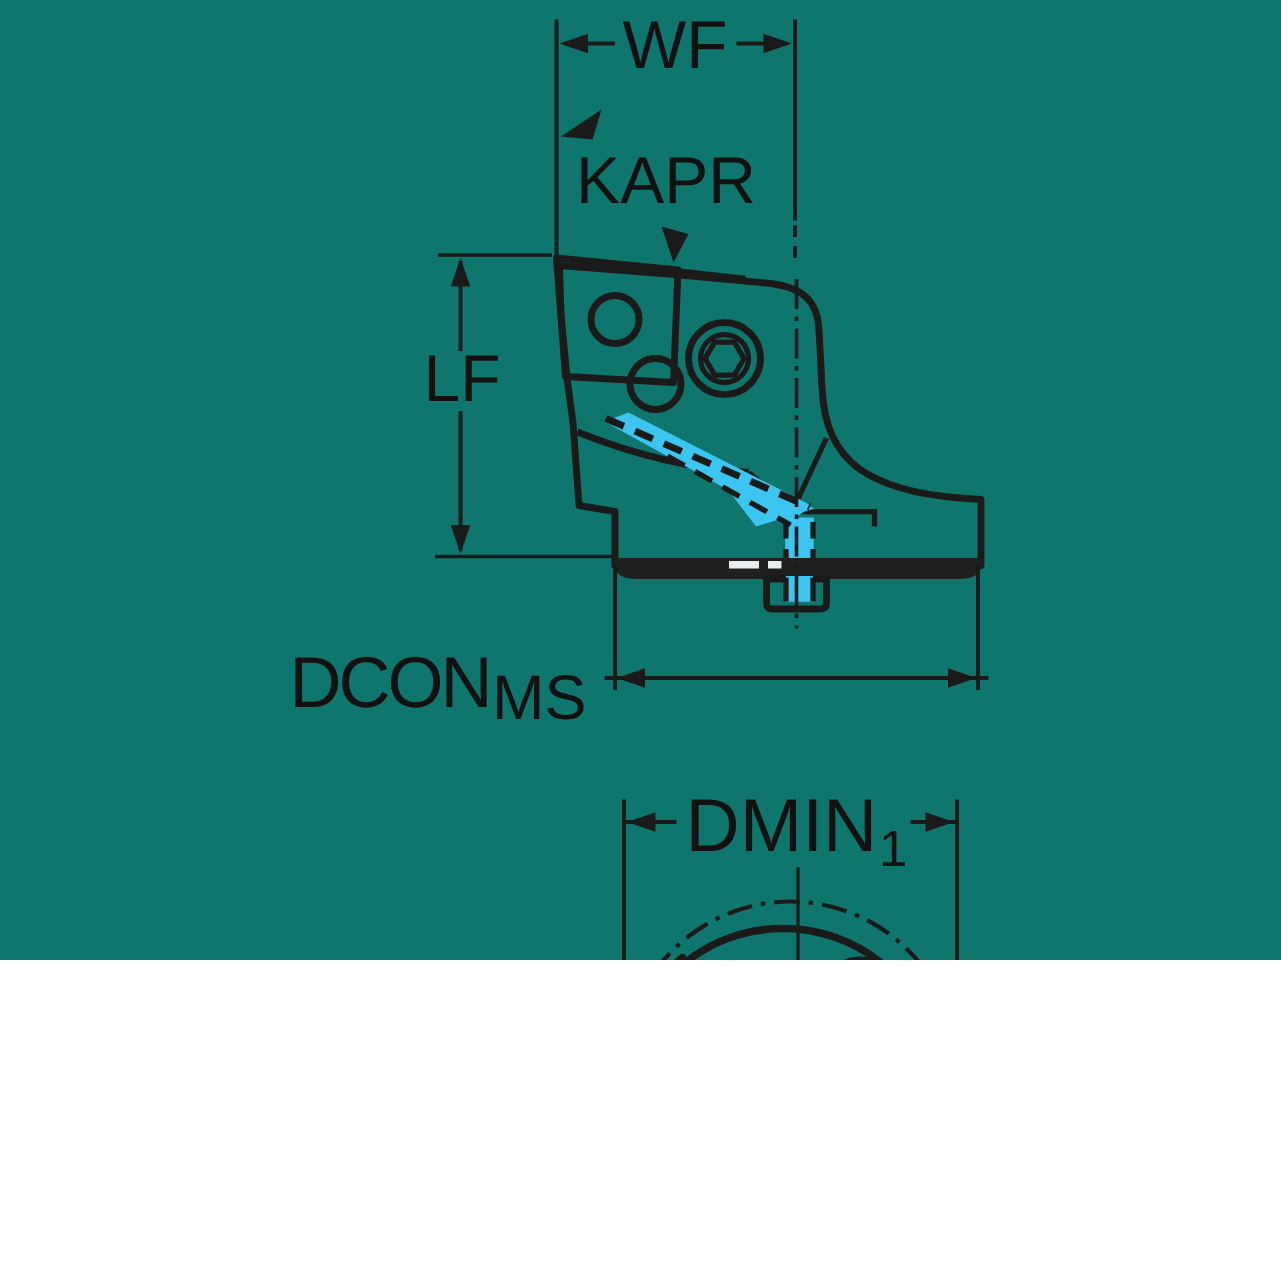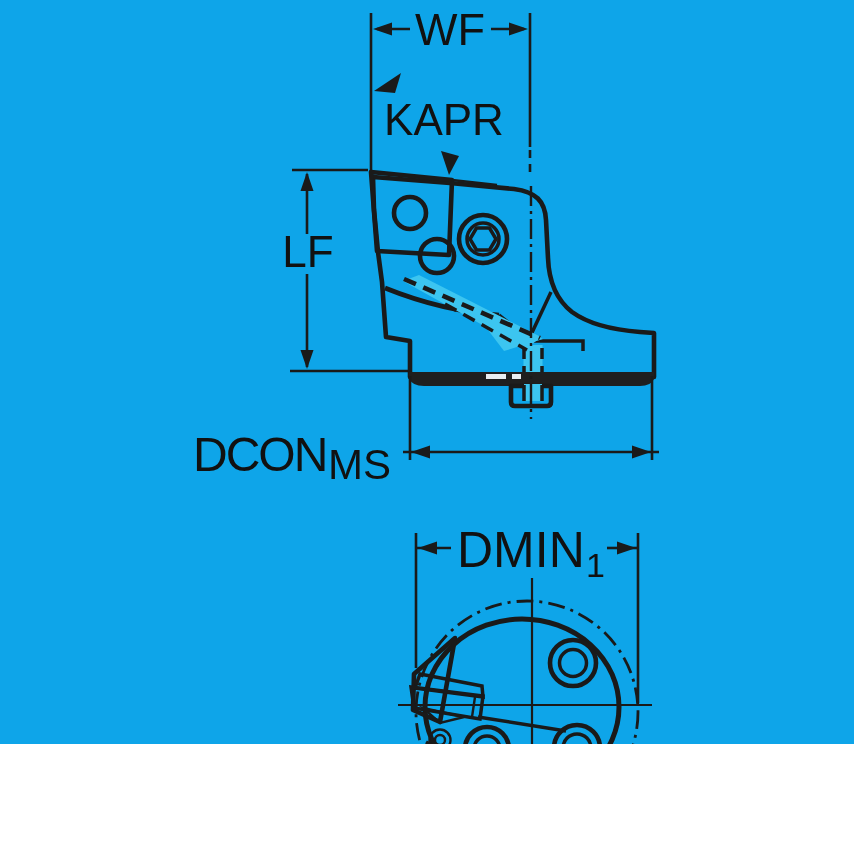--- a/index.html
+++ b/index.html
@@ -1,16 +1,16 @@
 <!DOCTYPE html>
 <html><head>
 <meta charset="utf-8">
 <style>
   html,body{margin:0;padding:0;background:#ffffff;}
-  .canvas{position:relative;width:854px;height:744px;background:#0ea5e9;overflow:hidden;}
+  .canvas{position:relative;width:854px;height:640px;background:#0f766e;overflow:hidden;}
   svg{display:block;}
   .ln{stroke:#1a1a1a;fill:none;stroke-linecap:butt;}
   .dim{stroke-width:2.6;}
   .thin{stroke-width:2.4;}
   .med{stroke-width:3.5;}
   .thick{stroke-width:4.6;stroke-linejoin:round;}
   .xthick{stroke-width:5;stroke-linejoin:round;}
   .arrow{fill:#1a1a1a;stroke:none;}
   text{font-family:"Liberation Sans","DejaVu Sans",sans-serif;fill:#111111;}
   .lbl{font-size:44px;}

